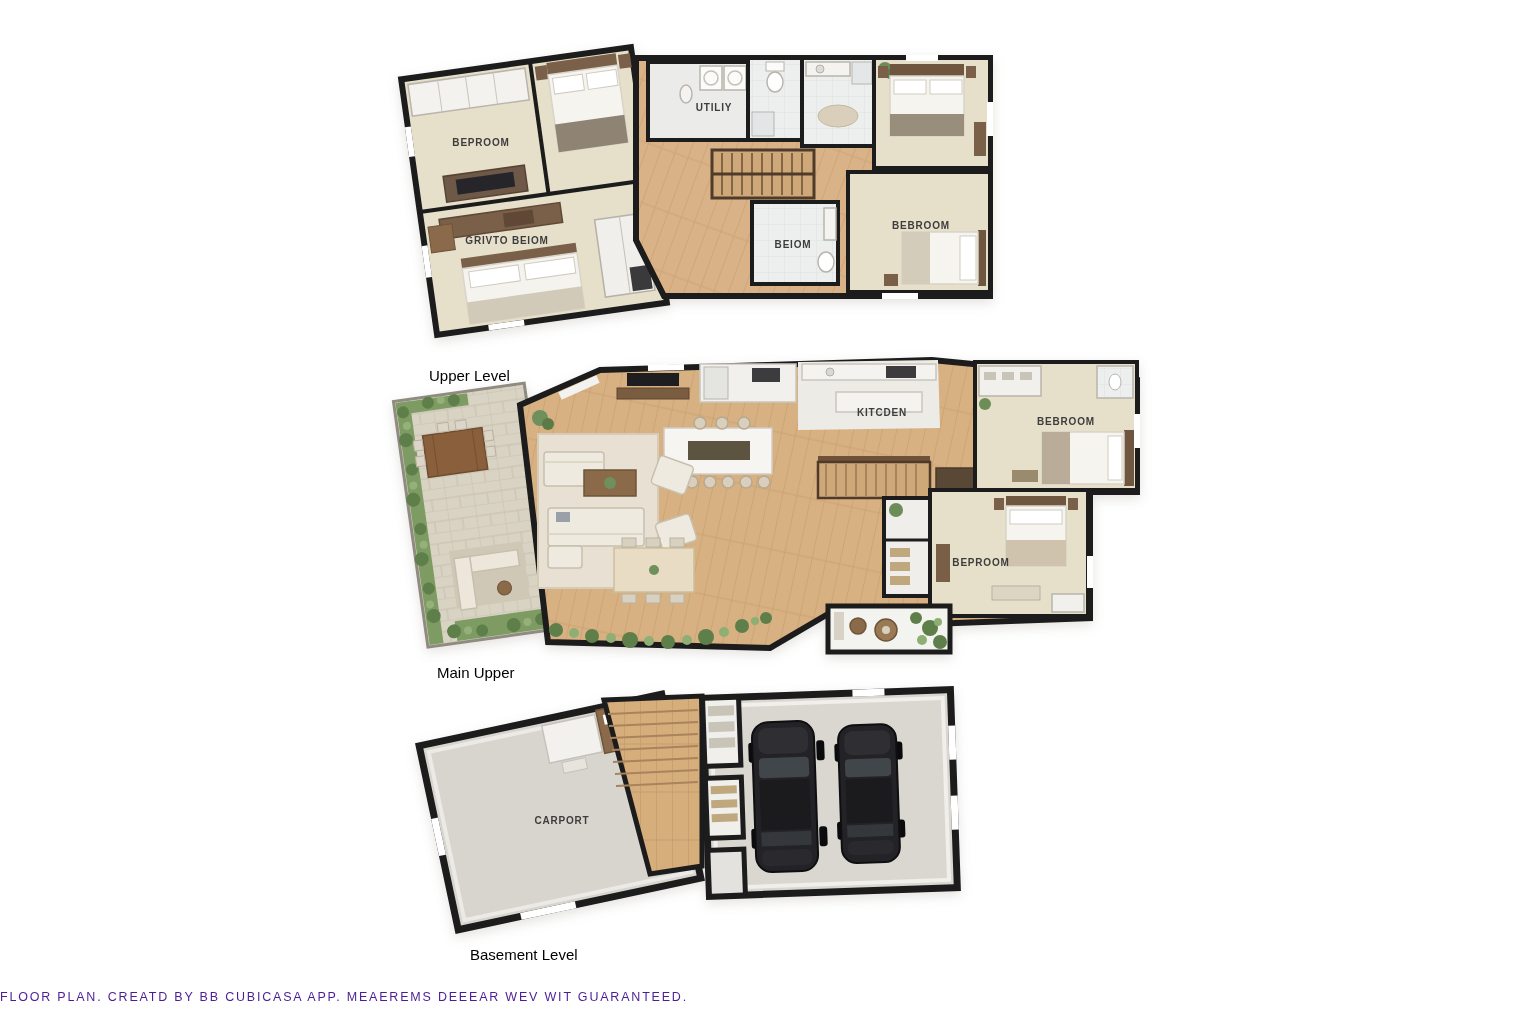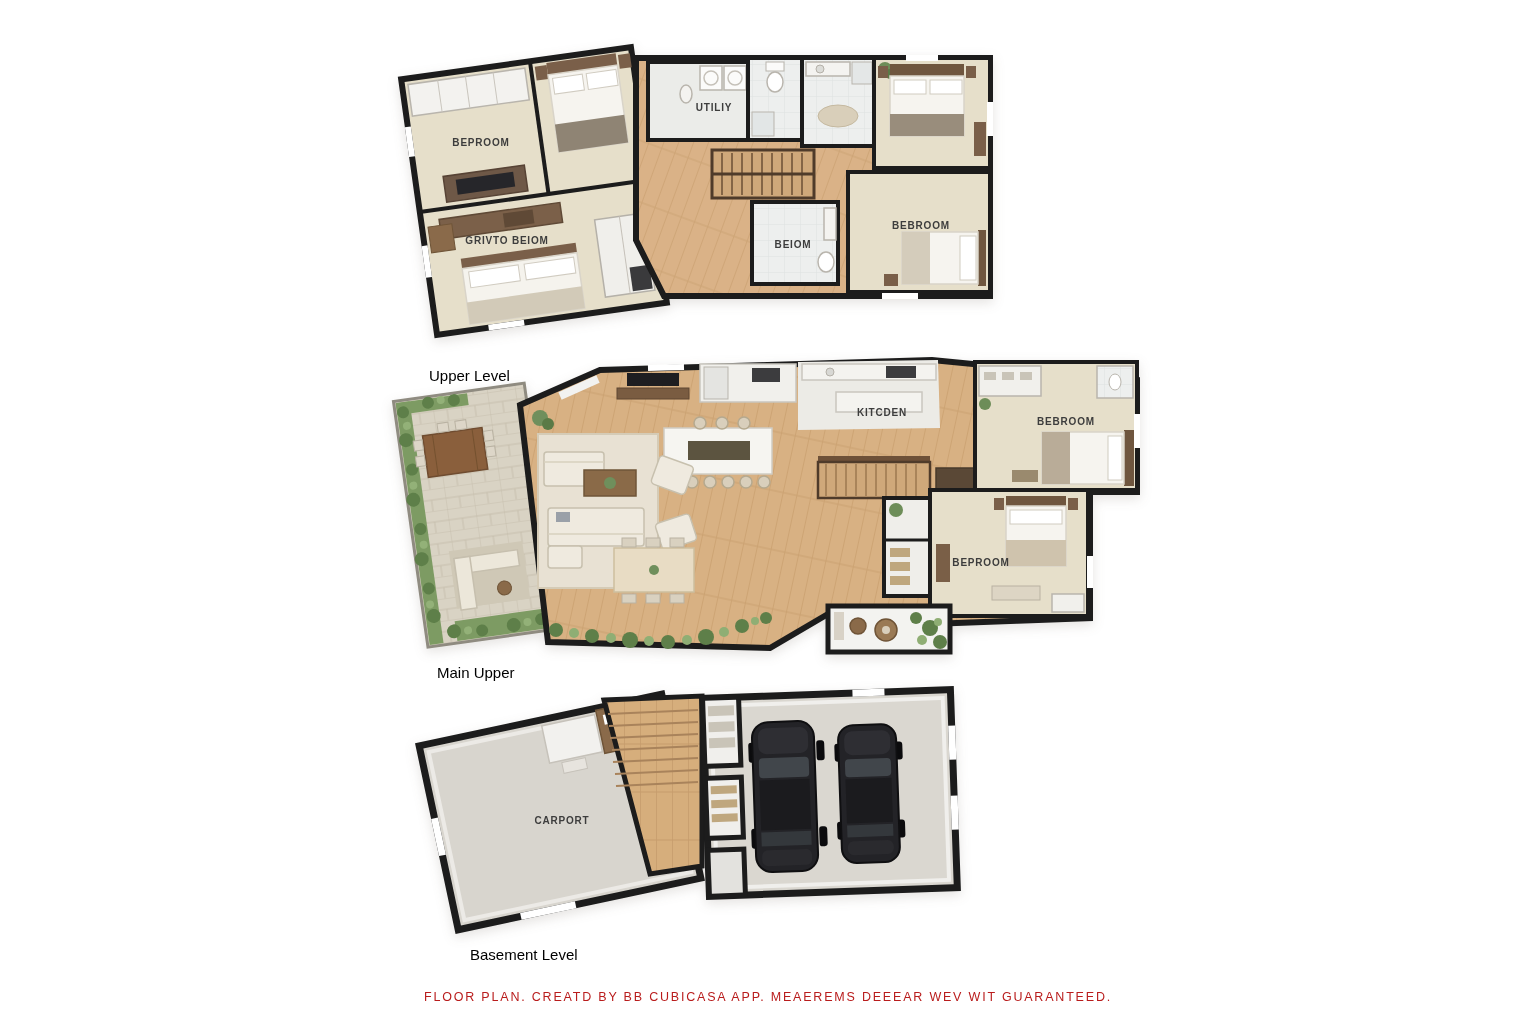--- a/index.html
+++ b/index.html
@@ -3,22 +3,22 @@
 <meta charset="utf-8">
 <style>
   html,body{margin:0;padding:0;background:#ffffff;}
   #stage{position:relative;width:1536px;height:1024px;background:#ffffff;overflow:hidden;
          font-family:"Liberation Sans", sans-serif;}
   #plan-svg{position:absolute;left:0;top:0;}
   .plan{filter:drop-shadow(0 4px 6px rgba(70,60,45,.14));}
   .room-label{position:absolute;transform:translate(-50%,-50%);
       font:600 10px "Liberation Sans", sans-serif;color:#3d3d3d;letter-spacing:.8px;white-space:nowrap;}
   .level-title{position:absolute;font:400 15px "Liberation Sans", sans-serif;color:#000000;white-space:nowrap;}
-  .footer-note{position:absolute;left:0;right:0;top:990px;text-align:center;
-      font:400 12.5px "Liberation Sans", sans-serif;color:#b91c1c;letter-spacing:1.8px;white-space:nowrap;}
+  .footer-note{position:absolute;left:0;right:0;top:990px;text-align:left;
+      font:400 12.5px "Liberation Sans", sans-serif;color:#4c1d95;letter-spacing:1.8px;white-space:nowrap;}
 </style>
 </head>
 <body>
 
 <div id="stage">
 
 <svg id="plan-svg" width="1536" height="1024" viewBox="0 0 1536 1024">
   <defs>
     <pattern id="woodUpper" width="14" height="58" patternUnits="userSpaceOnUse" patternTransform="rotate(20)">
       <rect width="14" height="58" fill="#dab287"></rect>

